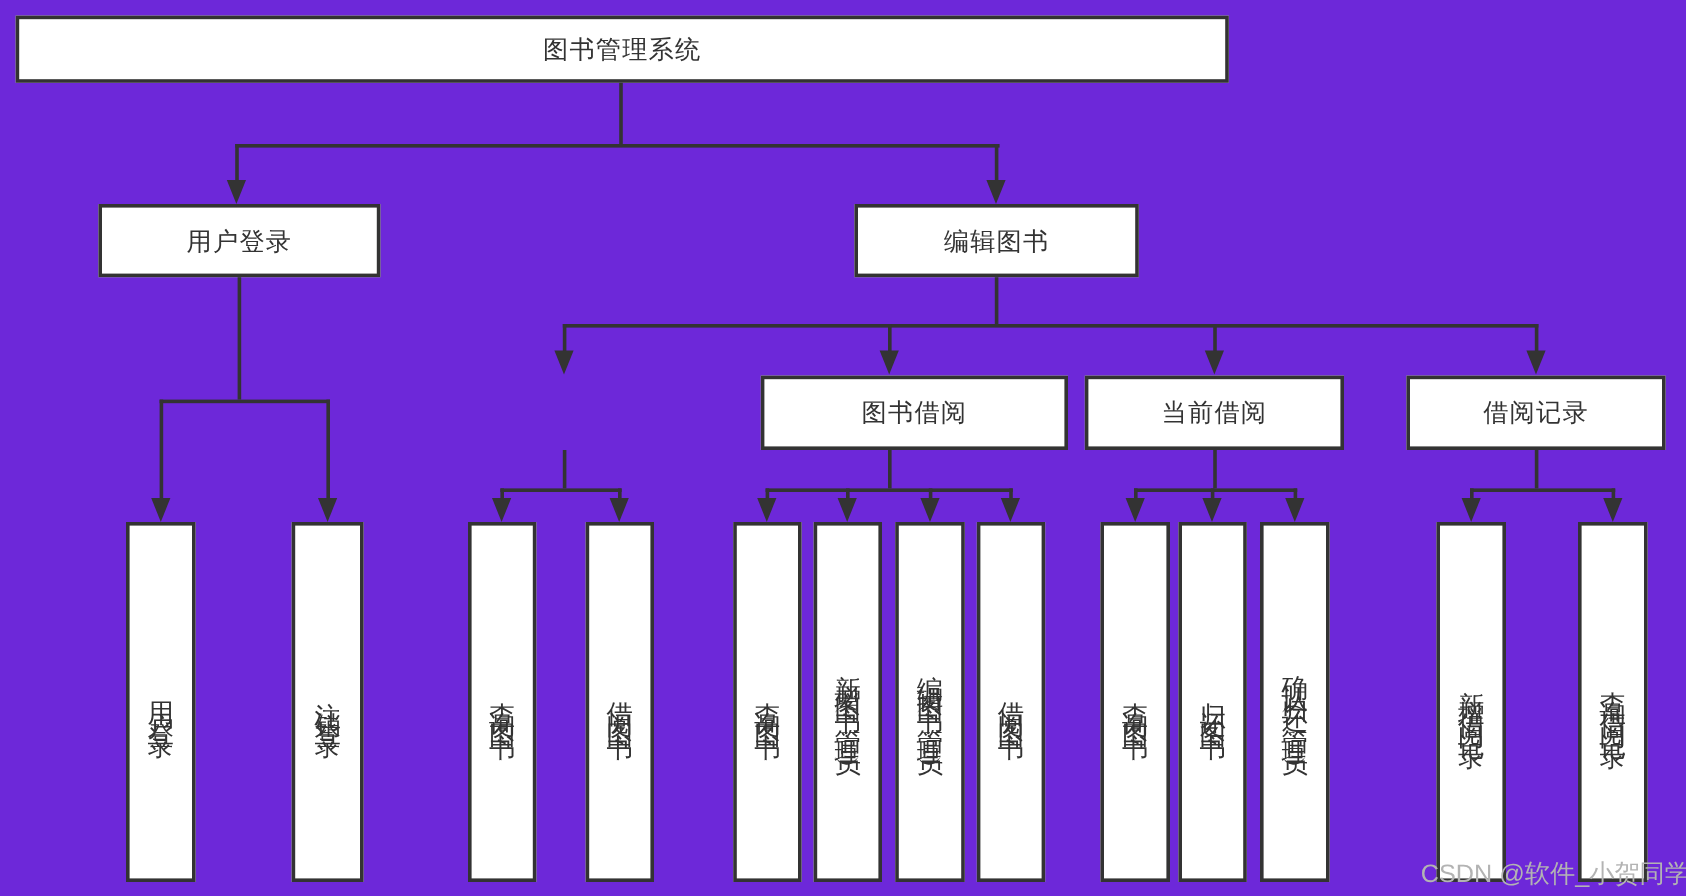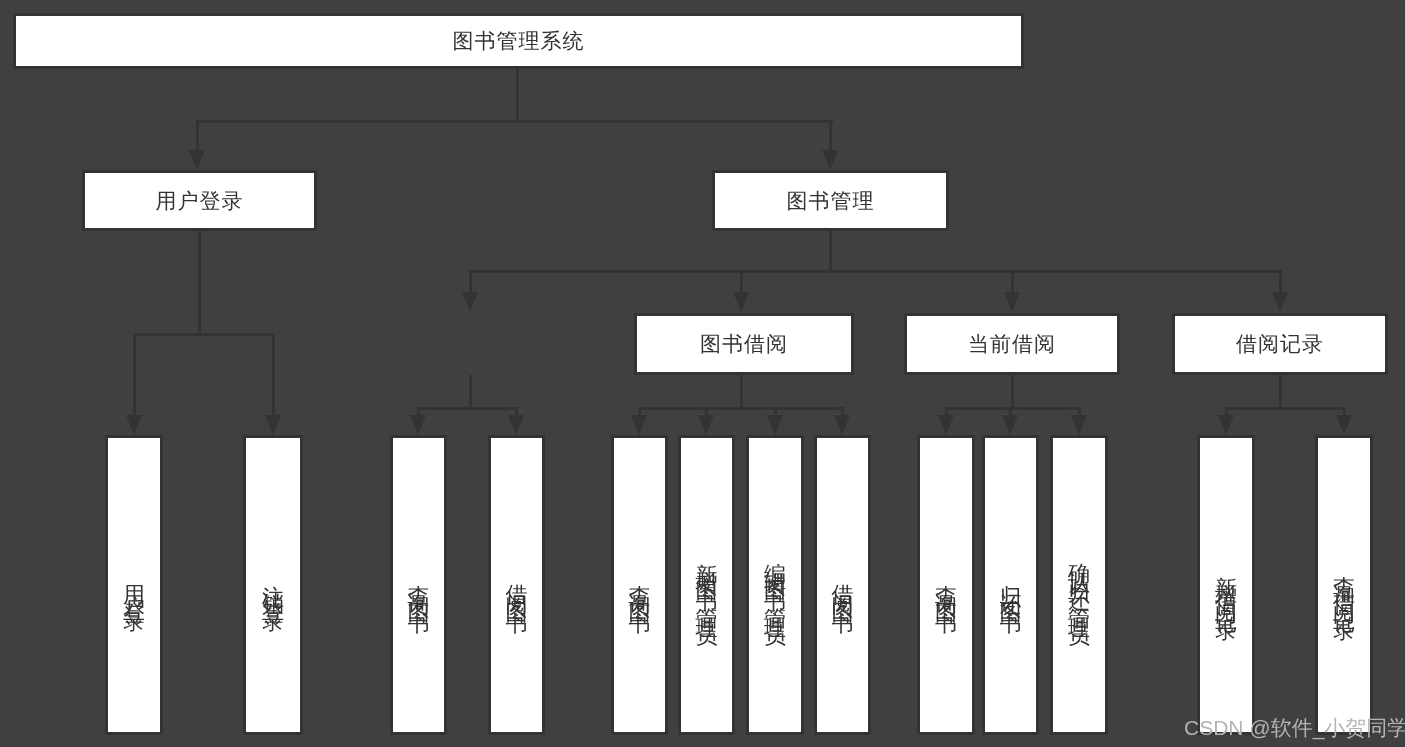--- a/index.html
+++ b/index.html
@@ -11,21 +11,21 @@
   html, body { margin: 0; padding: 0; }
   body {
     width: 1405px; height: 747px;
     background: #ffffff;
     font-family: "Liberation Sans", "DejaVu Sans", sans-serif;
     overflow: hidden;
   }
   #canvas {
     position: relative;
     width: 1405px; height: 747px;
-    background: #404040;
+    background: #6d28d9;
   }
   .box {
     position: absolute;
     border: 3px solid var(--line);
     background: #ffffff;
     color: var(--text);
     display: flex;
     align-items: center;
     justify-content: center;
     text-align: center;
@@ -76,41 +76,41 @@
   <div class="box h" style="left:13px; top:13px; width:1011px; height:56px;">图书管理系统</div>
 
   <div class="vline" style="left:516px; top:69px; height:51px;"></div>
   <div class="hline" style="left:196px; top:120px; width:637px;"></div>
   <div class="vline" style="left:196px; top:120px; height:32px;"></div>
   <div class="arrow" style="left:189px; top:150px;"></div>
   <div class="vline" style="left:829px; top:120px; height:32px;"></div>
   <div class="arrow" style="left:822px; top:150px;"></div>
 
   <div class="box h" style="left:82px; top:170px; width:235px; height:61px;">用户登录</div>
-  <div class="box h" style="left:712px; top:170px; width:237px; height:61px;">图书管理</div>
+  <div class="box h" style="left:712px; top:170px; width:237px; height:61px;">编辑图书</div>
 
   <div class="vline" style="left:198px; top:231px; height:102px;"></div>
   <div class="hline" style="left:133px; top:333px; width:142px;"></div>
   <div class="vline" style="left:133px; top:333px; height:84px;"></div>
   <div class="arrow" style="left:126px; top:415px;"></div>
   <div class="vline" style="left:272px; top:333px; height:84px;"></div>
   <div class="arrow" style="left:265px; top:415px;"></div>
 
   <div class="vline" style="left:829px; top:231px; height:39px;"></div>
   <div class="hline" style="left:469px; top:270px; width:813px;"></div>
   <div class="vline" style="left:469px; top:270px; height:23px;"></div>
   <div class="arrow" style="left:462px; top:292px;"></div>
   <div class="vline" style="left:740px; top:270px; height:23px;"></div>
   <div class="arrow" style="left:733px; top:292px;"></div>
   <div class="vline" style="left:1011px; top:270px; height:23px;"></div>
   <div class="arrow" style="left:1004px; top:292px;"></div>
   <div class="vline" style="left:1279px; top:270px; height:23px;"></div>
   <div class="arrow" style="left:1272px; top:292px;"></div>
 
-  <div class="box h" style="left:634px; top:313px; width:220px; height:62px;text-align:right;">图书借阅</div>
+  <div class="box h" style="left:634px; top:313px; width:256px; height:62px;text-align:right;">图书借阅</div>
   <div class="box h" style="left:904px; top:313px; width:216px; height:62px;">当前借阅</div>
   <div class="box h" style="left:1172px; top:313px; width:216px; height:62px;">借阅记录</div>
 
   <div class="vline" style="left:469px; top:375px; height:32px;"></div>
   <div class="hline" style="left:417px; top:407px; width:101px;"></div>
   <div class="vline" style="left:417px; top:407px; height:12px;"></div>
   <div class="arrow" style="left:410px; top:415px;"></div>
   <div class="vline" style="left:515px; top:407px; height:12px;"></div>
   <div class="arrow" style="left:508px; top:415px;"></div>
 

